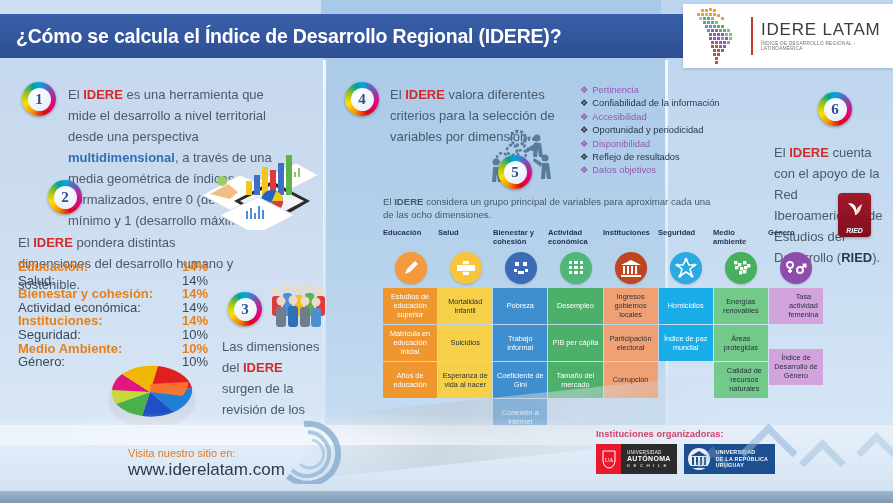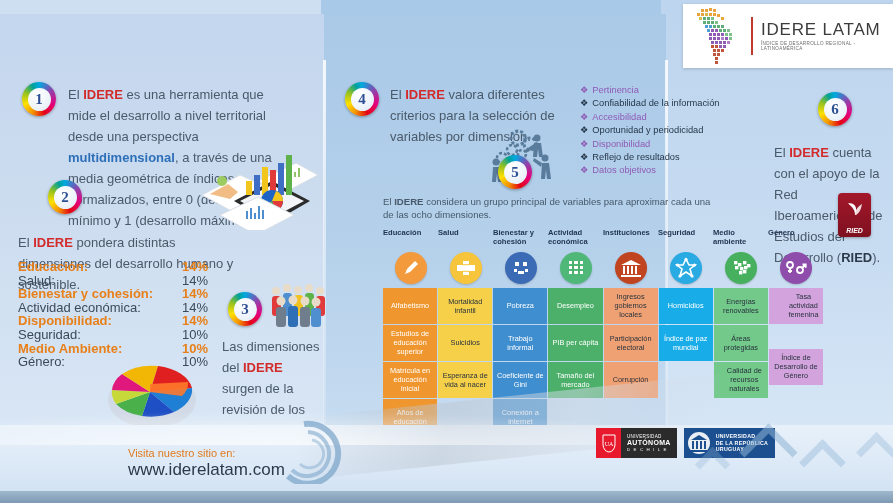--- a/index.html
+++ b/index.html
@@ -120,20 +120,23 @@
 <div id="page">
 
   <div class="bg-left"></div>
   <div class="bg-mid"></div>
   <div class="bg-right"></div>
   <div class="divider div1"></div>
   <div class="divider div2"></div>
 
   <div class="topstrip"></div>
 
+  <div class="titlebar">
+    <h1>¿Cómo se calcula el Índice de Desarrollo Regional (IDERE)?</h1>
+  </div>
 
   <div class="logobox">
     <svg class="logomap" viewBox="0 0 62 60">
       <g>
         <rect x="14" y="3" width="3" height="3" fill="#e8a33d"></rect>
           <rect x="18" y="3" width="3" height="3" fill="#e8a33d"></rect>
         <rect x="22" y="2" width="3" height="3" fill="#e8a33d"></rect>
           <rect x="26" y="3" width="3" height="3" fill="#e8a33d"></rect>
         <rect x="10" y="7" width="3" height="3" fill="#e8a33d"></rect>
           <rect x="14" y="7" width="3" height="3" fill="#e8a33d"></rect>
@@ -256,21 +259,21 @@
       </div>
     <div class="wtrow">
       <span class="wt-o">Bienestar y cohesión:</span>
       <span class="wt-o">14%</span>
       </div>
     <div class="wtrow">
       <span class="wt-d">Actividad económica:</span>
       <span class="wt-d">14%</span>
       </div>
     <div class="wtrow">
-      <span class="wt-o">Disponibilidad:</span>
+      <span class="wt-o">Instituciones:</span>
       <span class="wt-o">14%</span>
       </div>
     <div class="wtrow">
       <span class="wt-d">Seguridad:</span>
       <span class="wt-d">10%</span>
       </div>
     <div class="wtrow">
       <span class="wt-o">Medio Ambiente:</span>
       <span class="wt-o">10%</span>
       </div>
@@ -469,21 +472,20 @@
               <path d="M5 9 v5 M3 12 h4" stroke="#fff" stroke-width="1.8" fill="none"></path>
               <circle cx="15" cy="11" r="3" fill="none" stroke="#fff" stroke-width="1.8"></circle>
               <path d="M17.2 8.8 L20.5 5.5 M17.5 5.5 h3.2 v3.2" stroke="#fff" stroke-width="1.8" fill="none"></path>
             </svg>
           </div>
         </div>
     </div>
 
     <div class="dim-cols">
       <div class="dcol">
-        <div class="cell" id="c0-0" style="background: rgb(240, 150, 46);">Alfabetismo</div>
         <div class="cell" id="c0-1" style="background: rgb(240, 150, 46);">Estudios de educación superior</div>
         <div class="cell" id="c0-2" style="background: rgb(240, 150, 46);">Matrícula en educación inicial</div>
         <div class="cell" id="c0-3" style="background: rgb(240, 150, 46);">Años de educación</div>
       </div>
       <div class="dcol">
         <div class="cell dark" id="c1-0" style="background: rgb(247, 208, 74);">Mortalidad infantil</div>
         <div class="cell dark" id="c1-1" style="background: rgb(247, 208, 74);">Suicidios</div>
         <div class="cell dark" id="c1-2" style="background: rgb(247, 208, 74);">Esperanza de vida al nacer</div>
       </div>
       <div class="dcol">
@@ -530,20 +532,21 @@
       <path d="M54 22 A14 14 0 1 1 42 46" stroke-width="3" opacity=".6"></path>
     </g>
   </svg>
 
   <div class="sitebox">
     <div class="s1">Visita nuestro sitio en:</div>
     <div class="s2">www.iderelatam.com</div>
   </div>
 
   <div class="orgbox">
+    <div class="orgtitle">Instituciones organizadoras:</div>
     <div class="orglogos">
       <div class="uach">
         <div class="red">
           <svg width="16" height="22" viewBox="0 0 16 22">
             <path d="M2 3 h12 v10 a6 8 0 0 1 -6 7 a6 8 0 0 1 -6 -7 z" fill="none" stroke="#fff" stroke-width="1"></path>
             <text x="8" y="14" font-size="6" fill="#fff" text-anchor="middle" font-family="Liberation Serif, serif">UA</text>
           </svg>
         </div>
         <div class="blk">
           <span class="a">UNIVERSIDAD</span>

